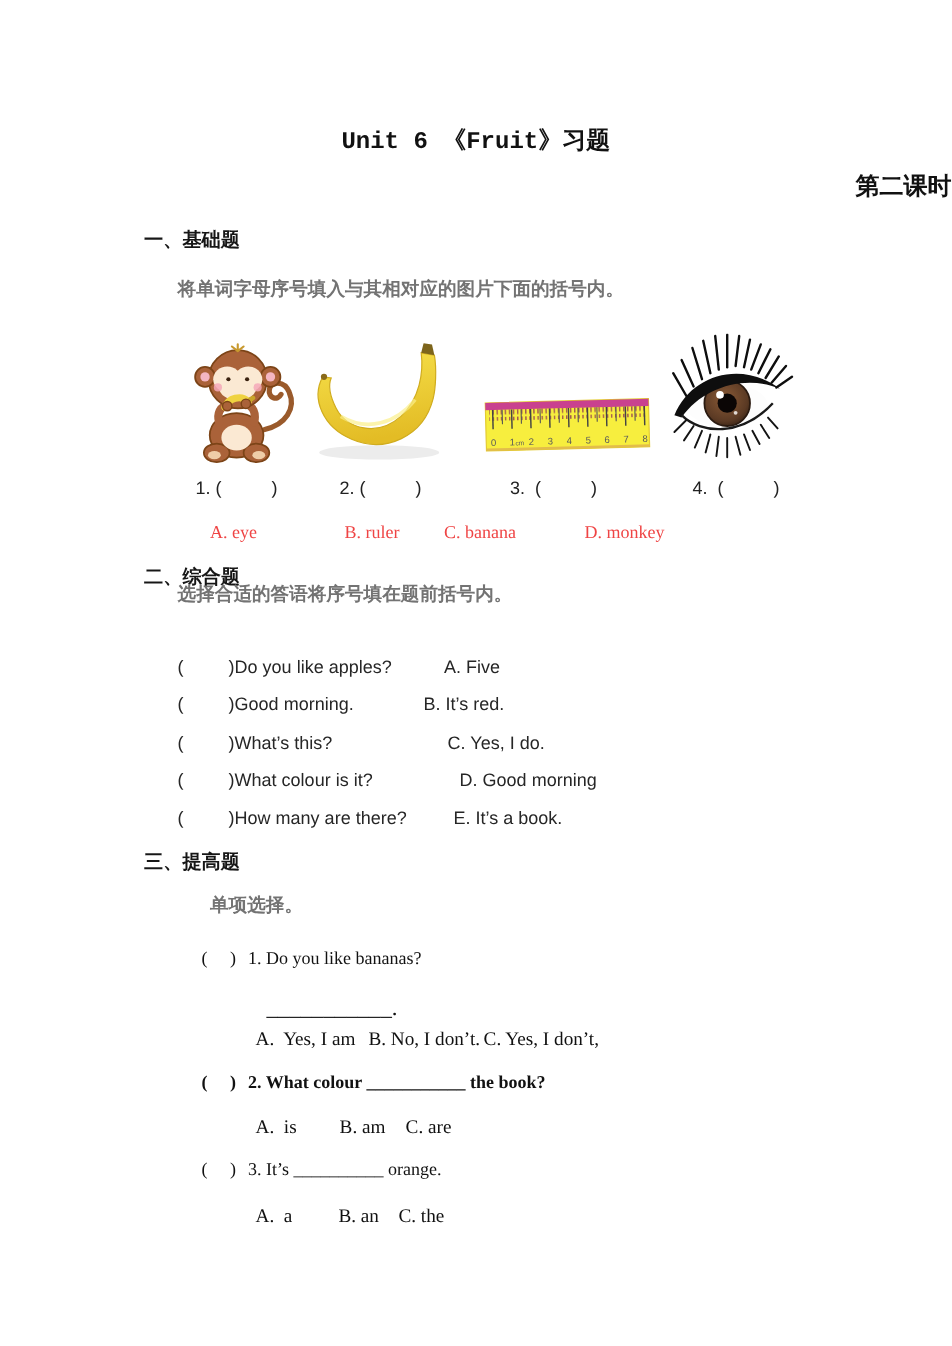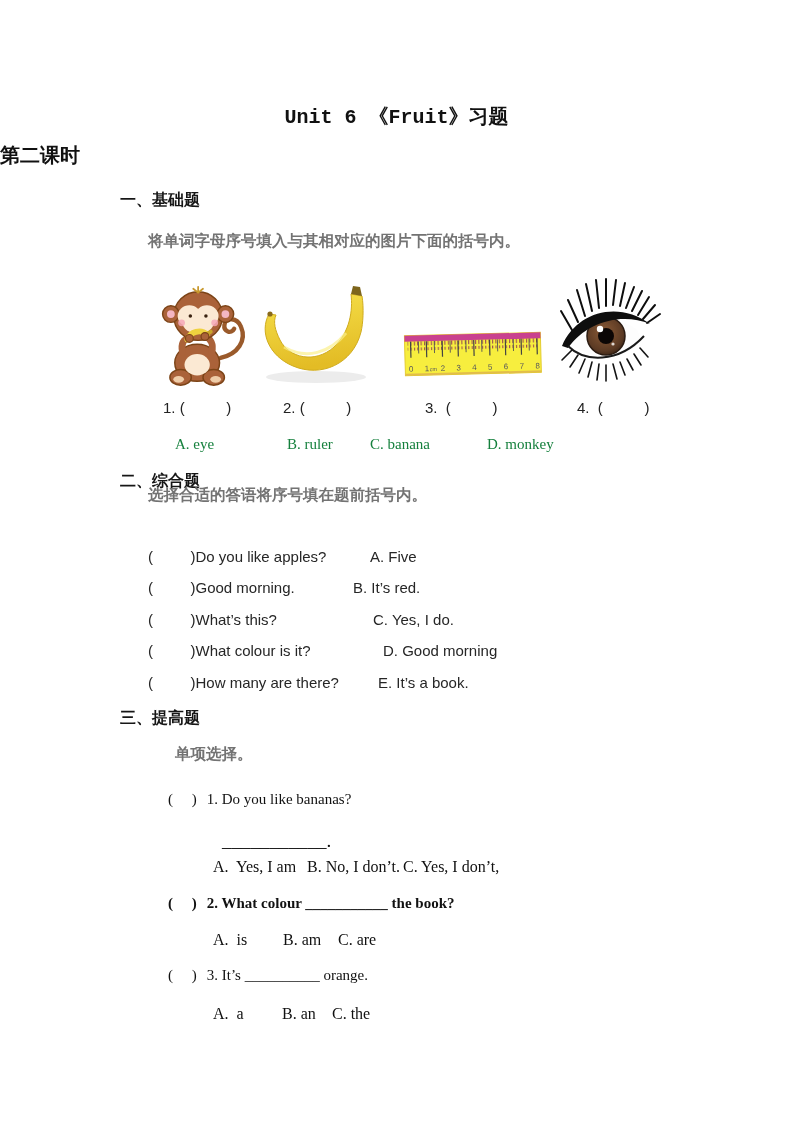--- a/index.html
+++ b/index.html
@@ -13,21 +13,21 @@
   }
   .pre{white-space:pre;}
   .abs{position:absolute;}
 
   .doc-title{
     top:103px;left:0;width:100%;text-align:center;
     font-family:"Liberation Mono","DejaVu Sans Mono",monospace;
     font-size:20px;font-weight:bold;color:#111;
   }
   .doc-subtitle{
-    top:142px;left:0;width:100%;text-align:left;
+    top:142px;left:0;width:100%;text-align:right;
     font-size:20px;font-weight:bold;color:#111;
   }
   .sec-heading{font-size:16px;font-weight:bold;color:#161616;}
   .sec-instruction{font-size:15.5px;font-weight:bold;color:#737373;}
 
   .h1{left:120px;top:190px;}
   .ins1{left:148px;top:231px;}
   .h2{left:120px;top:471px;}
   .ins2{left:148px;top:485px;}
   .h3{left:120px;top:708px;}
@@ -36,21 +36,21 @@
   .pic{position:absolute;}
   .pic-monkey{left:153px;top:280px;}
   .pic-banana{left:254px;top:283px;}
   .pic-ruler{left:404px;top:328px;transform:rotate(-1.5deg);}
   .pic-eye{left:556px;top:278px;}
 
   .num-row span{position:absolute;top:399px;font-size:15px;color:#222;}
   .num-1{left:163px;} .num-2{left:283px;} .num-3{left:425px;} .num-4{left:577px;}
 
   .word-row span{position:absolute;top:436px;font-size:15px;
-    font-family:"Liberation Serif","DejaVu Serif",serif;color:#15803d;}
+    font-family:"Liberation Serif","DejaVu Serif",serif;color:#ef4444;}
   .word-a{left:175px;} .word-b{left:287px;} .word-c{left:370px;} .word-d{left:487px;}
 
   .pair-q,.pair-a{position:absolute;font-size:15px;color:#262626;}
   .pair-q{left:148px;}
   .row-0{top:548px;} .row-1{top:579px;} .row-2{top:611px;} .row-3{top:642px;} .row-4{top:674px;}
   .ans-0{left:370px;} .ans-1{left:353px;} .ans-2{left:373px;} .ans-3{left:383px;} .ans-4{left:378px;}
 
   .mc{position:absolute;left:168px;font-size:15px;
     font-family:"Liberation Serif","DejaVu Serif",serif;color:#111;}
   .mc-q1{top:791px;} .mc-q2{top:895px;font-weight:bold;} .mc-q3{top:967px;}

